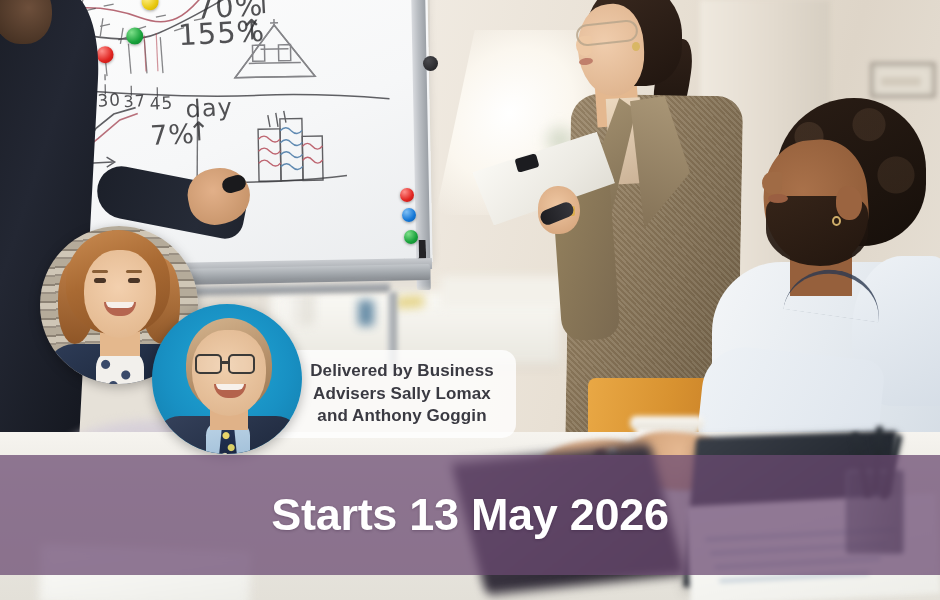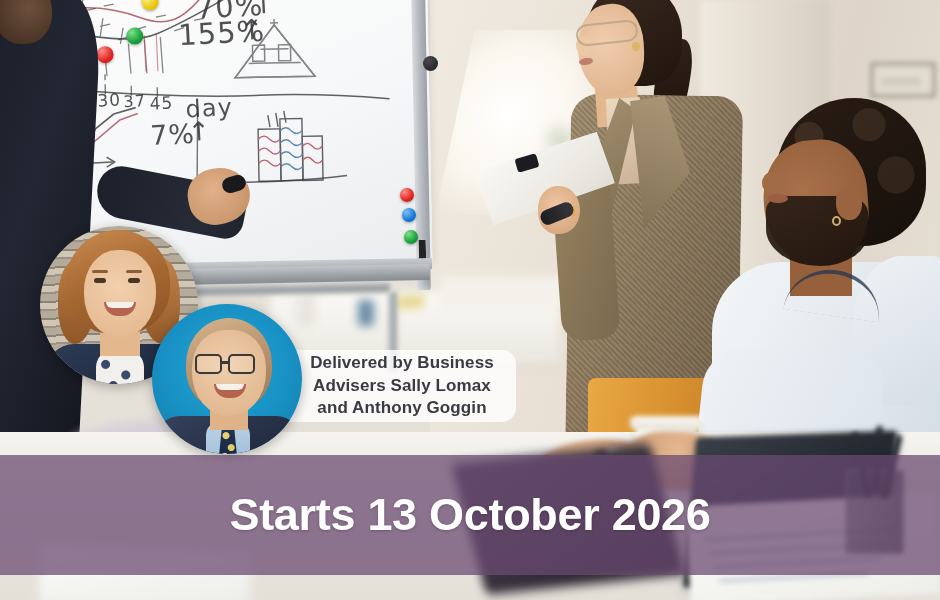--- a/index.html
+++ b/index.html
@@ -500,21 +500,21 @@
     background:
       radial-gradient(circle at 40% 24%, #e8d46a 0 3px, rgba(0,0,0,0) 4px),
       radial-gradient(circle at 66% 54%, #d9cf66 0 3px, rgba(0,0,0,0) 4px),
       radial-gradient(circle at 34% 76%, #efe8c2 0 3px, rgba(0,0,0,0) 4px),
       linear-gradient(180deg,#243456,#17233c);
     clip-path: polygon(20% 0%, 80% 0%, 100% 100%, 0% 100%);
   }
 
   
   #caption-box {
-    position: absolute; left: 250px; top: 350px; width: 266px; height: 72px;
+    position: absolute; left: 250px; top: 350px; width: 266px; height: 88px;
     background: rgba(255,255,255,.80);
     border-radius: 14px; z-index: 5;
     display: flex; align-items: center; justify-content: center;
   }
   #caption-text {
     color: #3a3a42; font-weight: bold; font-size: 17px; line-height: 1.34;
     text-align: center; letter-spacing: .1px;
     padding-left: 46px; padding-right: 8px;
   }
 
@@ -777,16 +777,16 @@
     <div class="a-bridge"></div>
     <div class="a-smile"></div>
     <div class="a-teeth"></div>
   </div>
 
   <div id="caption-box">
     <div id="caption-text">Delivered by Business Advisers Sally Lomax and Anthony Goggin</div>
   </div>
 
   <div id="banner">
-    <div id="banner-line2">Starts 13 October 2026</div>
+    <div id="banner-line2">Starts 13 May 2026</div>
   </div>
 
 </div>
 
 </body></html>

